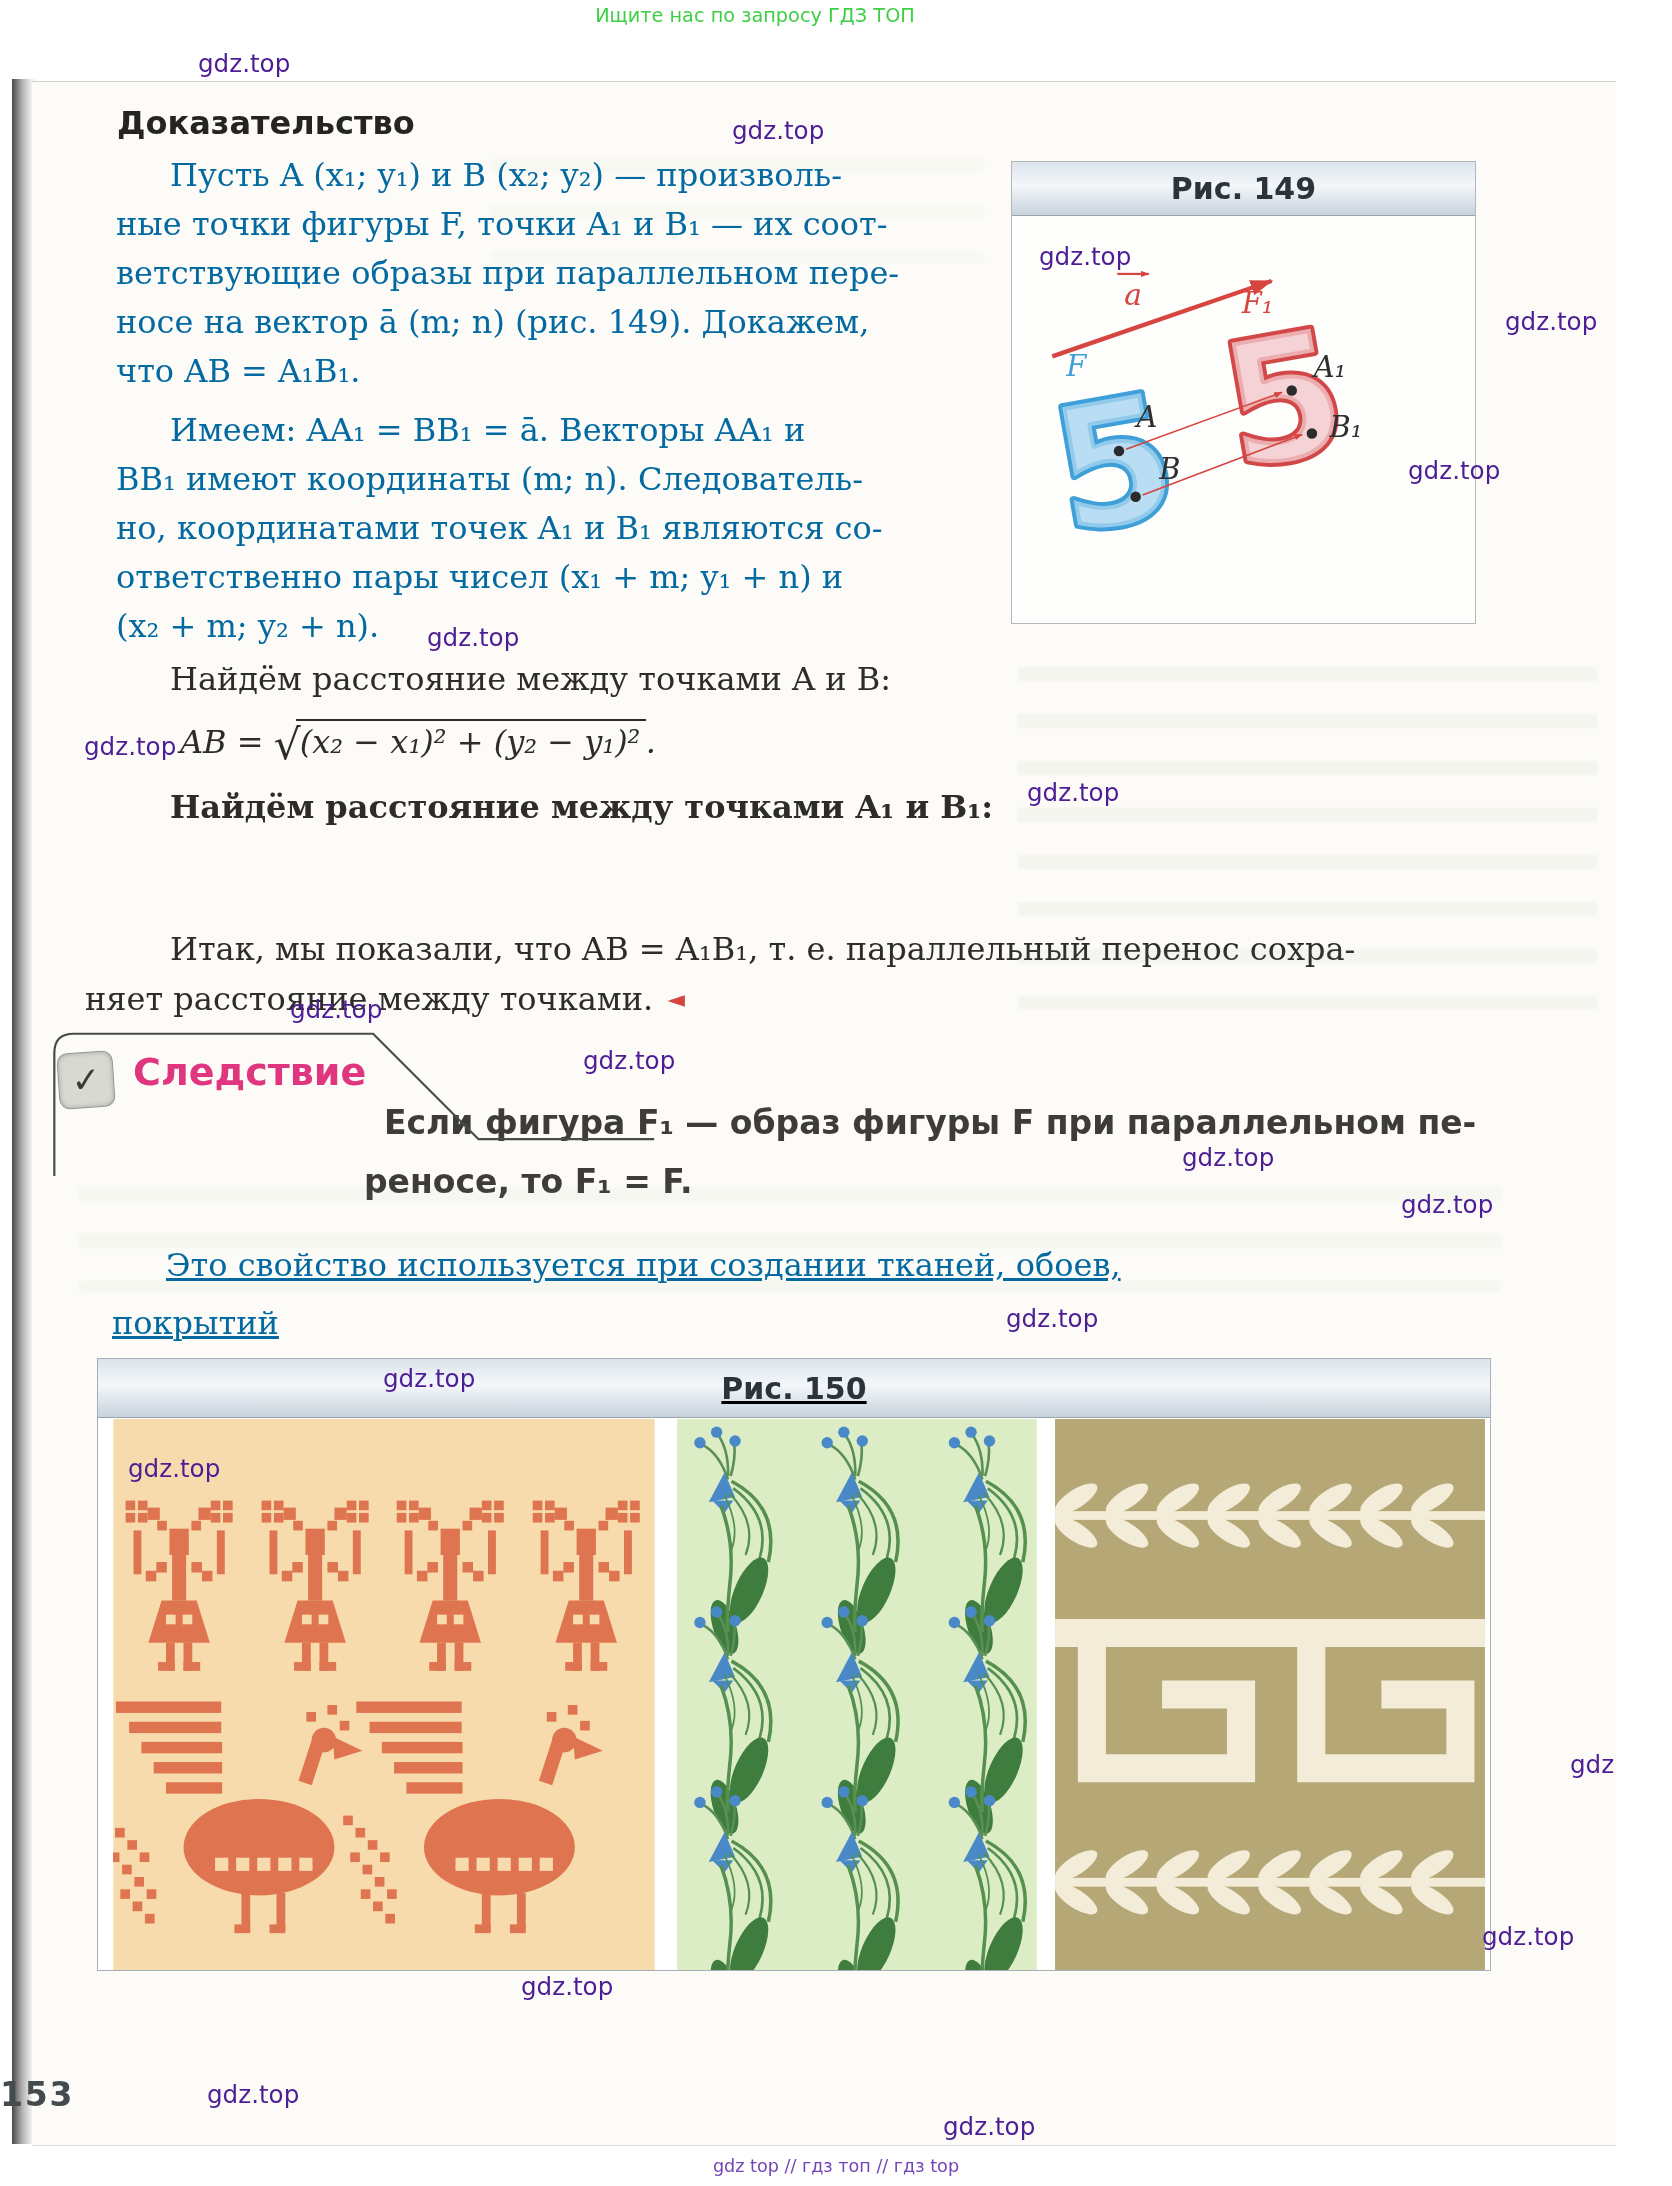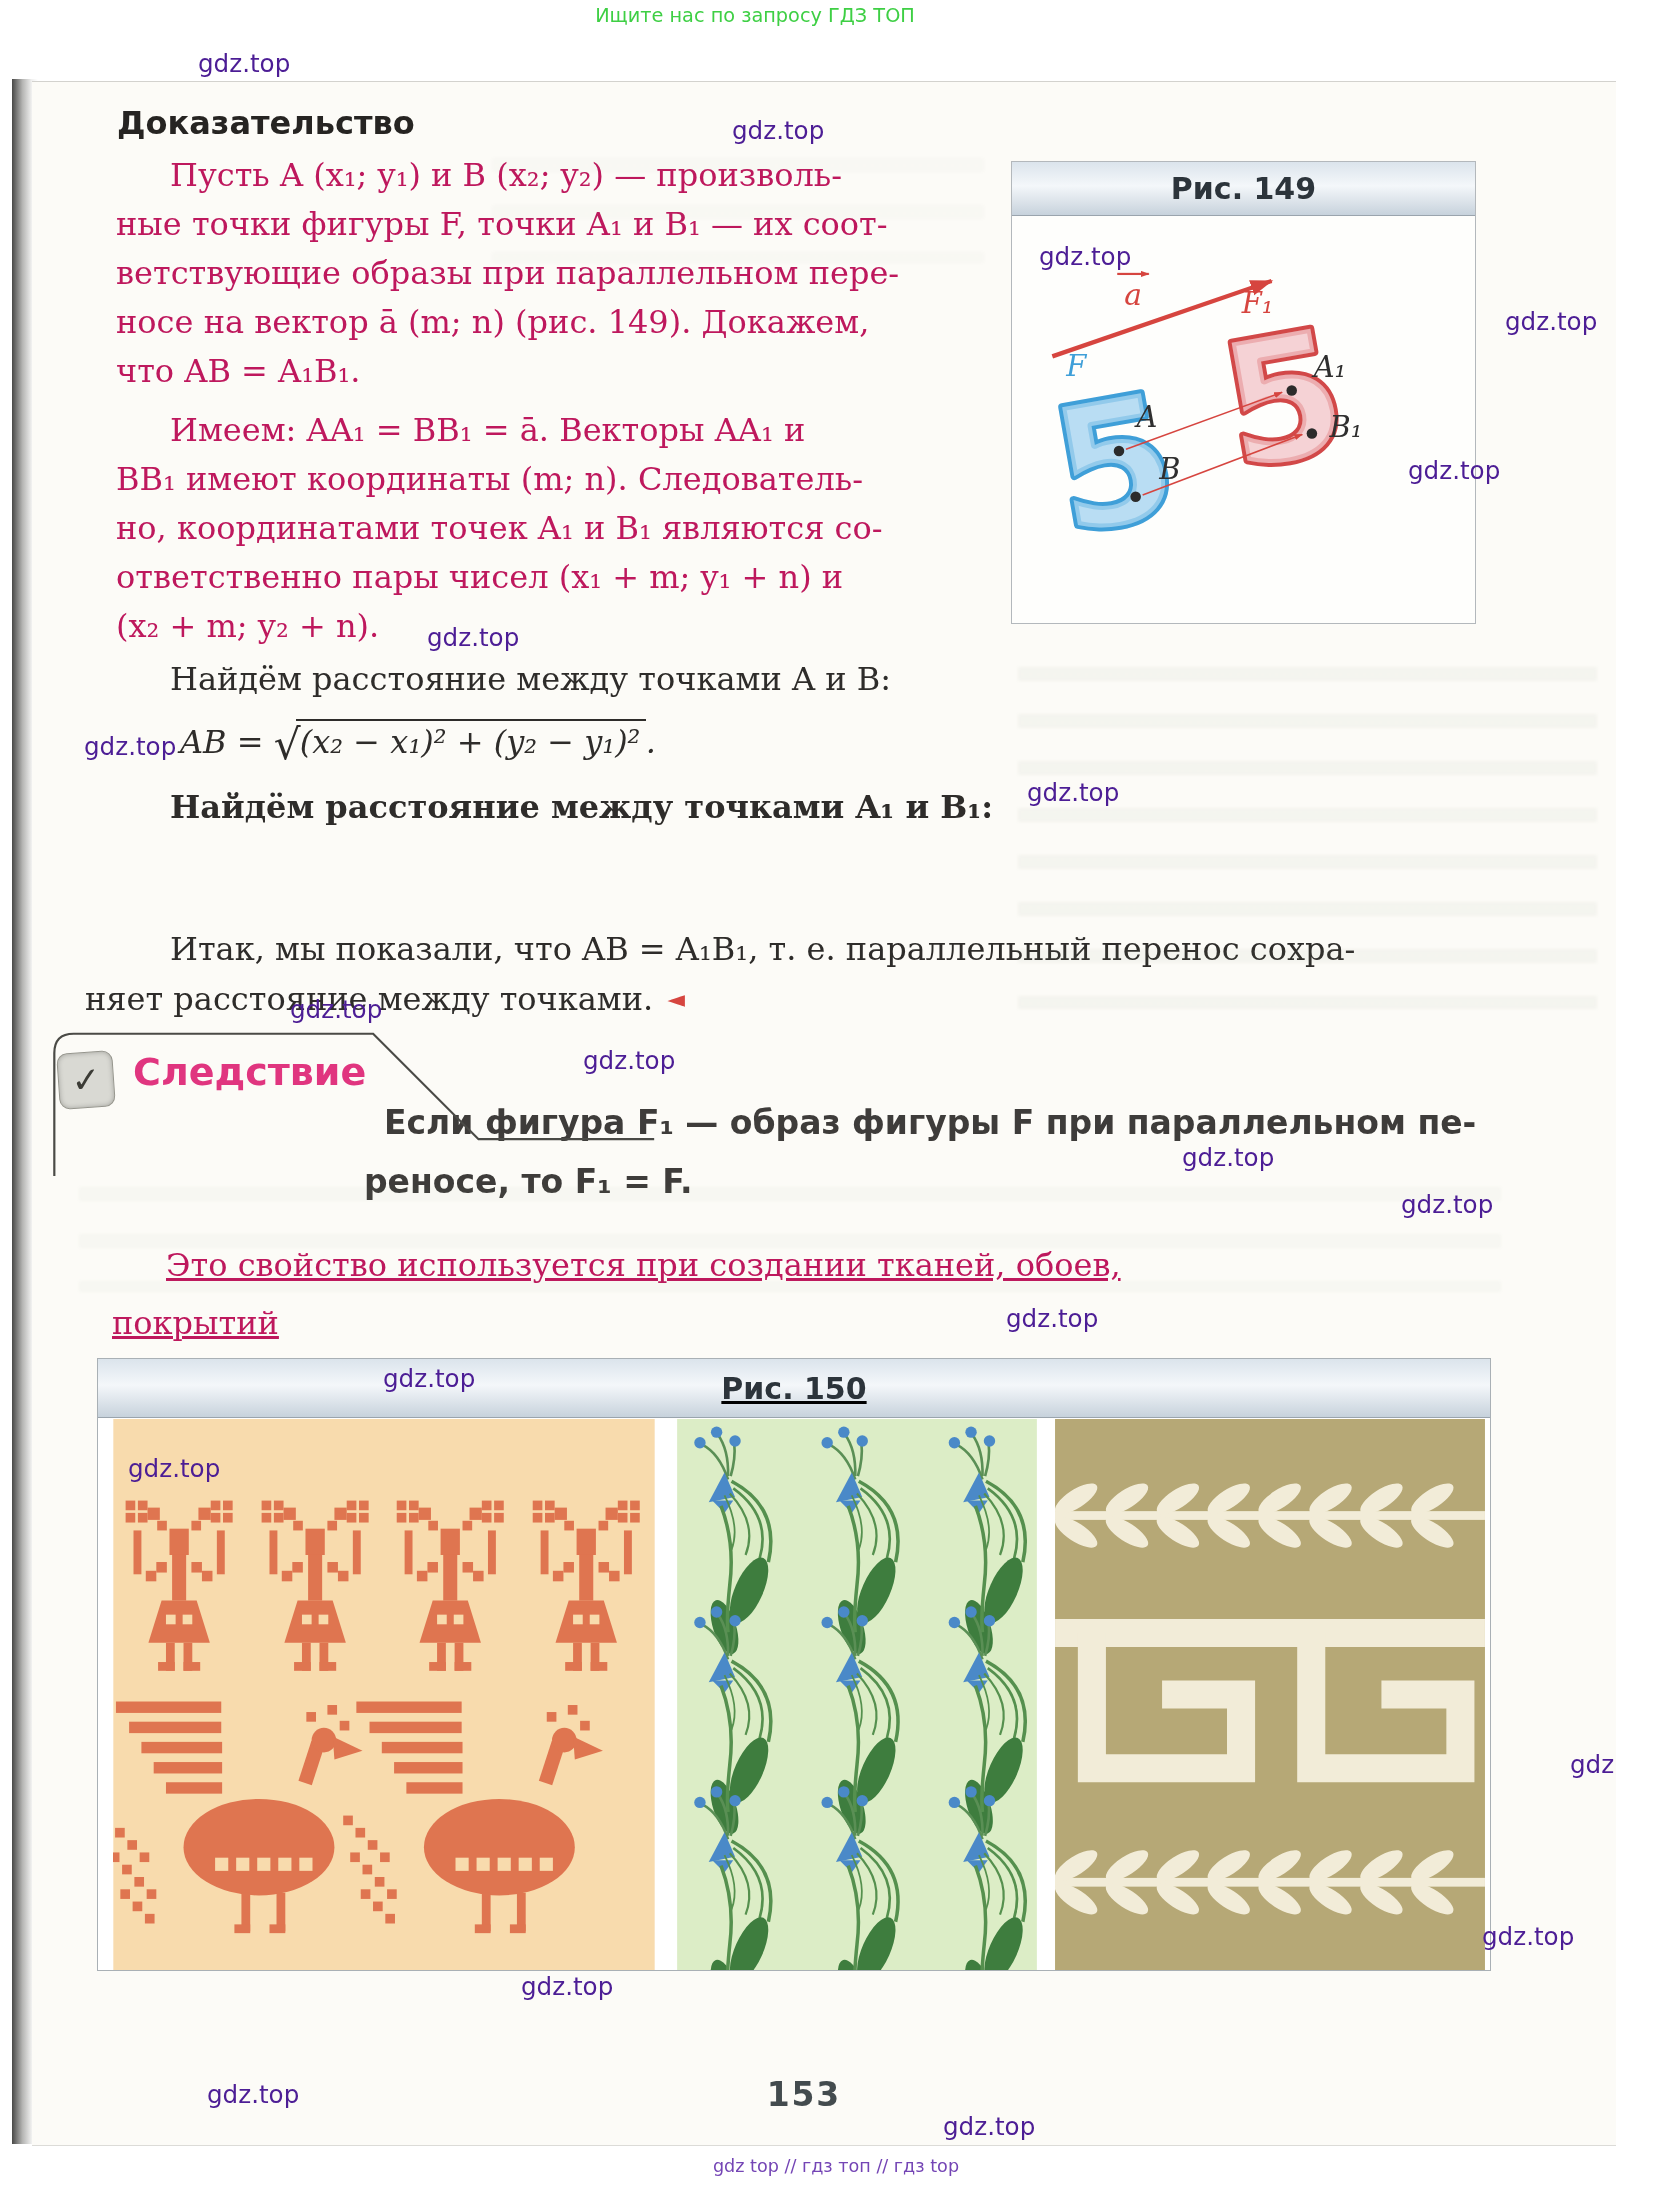--- a/index.html
+++ b/index.html
@@ -10,25 +10,25 @@
          background:#fcfbf7;border-top:0.9px solid #d3d2ce;border-right:1.8px solid #c9c8c4;
          border-bottom:0.9px solid #dcdbd7;}
   .spine{position:absolute;left:12.3px;top:79px;width:26px;height:2065px;
          background:linear-gradient(90deg,rgba(40,40,38,.85),rgba(90,90,86,.45) 40%,rgba(150,150,146,.15) 75%,transparent);}
   
   .wm{position:absolute;font:24.6px "DejaVu Sans",sans-serif;color:#4c1d95;white-space:nowrap;z-index:40;}
   .banner{position:absolute;left:0;top:3.5px;width:1510px;text-align:center;
           font:19.3px "DejaVu Sans",sans-serif;color:var(--banner-green,#3ecf44);z-index:41;}
   .site-footer{position:absolute;left:0;top:2156px;width:1672px;text-align:center;
           font:17.6px "DejaVu Sans",sans-serif;color:var(--footer-purple,#7445b5);z-index:41;}
-  .pageno{position:absolute;left:0;top:2075px;width:1608px;text-align:center;
+  .pageno{position:absolute;left:0;top:2075px;width:1608px;text-align:left;
           font:bold 33px "DejaVu Sans",sans-serif;color:#434b4e;letter-spacing:1.8px;}
   
   .h-proof{position:absolute;left:117px;top:104px;font:bold 32px "DejaVu Sans",sans-serif;color:#262422;}
-  .para{position:absolute;font:32px/49px "DejaVu Serif",serif;color:#be185d;white-space:pre-line;}
+  .para{position:absolute;font:32px/49px "DejaVu Serif",serif;color:#0369a1;white-space:pre-line;}
   .ind{text-indent:54px;}
   .line{position:absolute;font:32px "DejaVu Serif",serif;color:#2e2c2a;white-space:nowrap;}
   .formula{position:absolute;font:italic 32px "DejaVu Serif",serif;color:#2e2c2a;white-space:nowrap;}
   .rad{font-style:normal;font-size:1.32em;vertical-align:-6.1px;margin-right:-4.4px;}
   .vinc{border-top:2.6px solid #2e2c2a;padding:1.8px 5.3px 0 3.5px;}
   .qed{color:var(--accent-red,#d6453f);font:23px "DejaVu Sans",sans-serif;margin-left:14px;vertical-align:2.6px;}
   
   .fig149{position:absolute;left:1011px;top:161px;width:465px;height:463px;background:#fefefc;
           border:0.9px solid #b3b8bc;box-sizing:border-box;}
   .figbar{height:53px;background:linear-gradient(180deg,#dbe4ec,#f4f7fa 45%,#c7d2dc);

